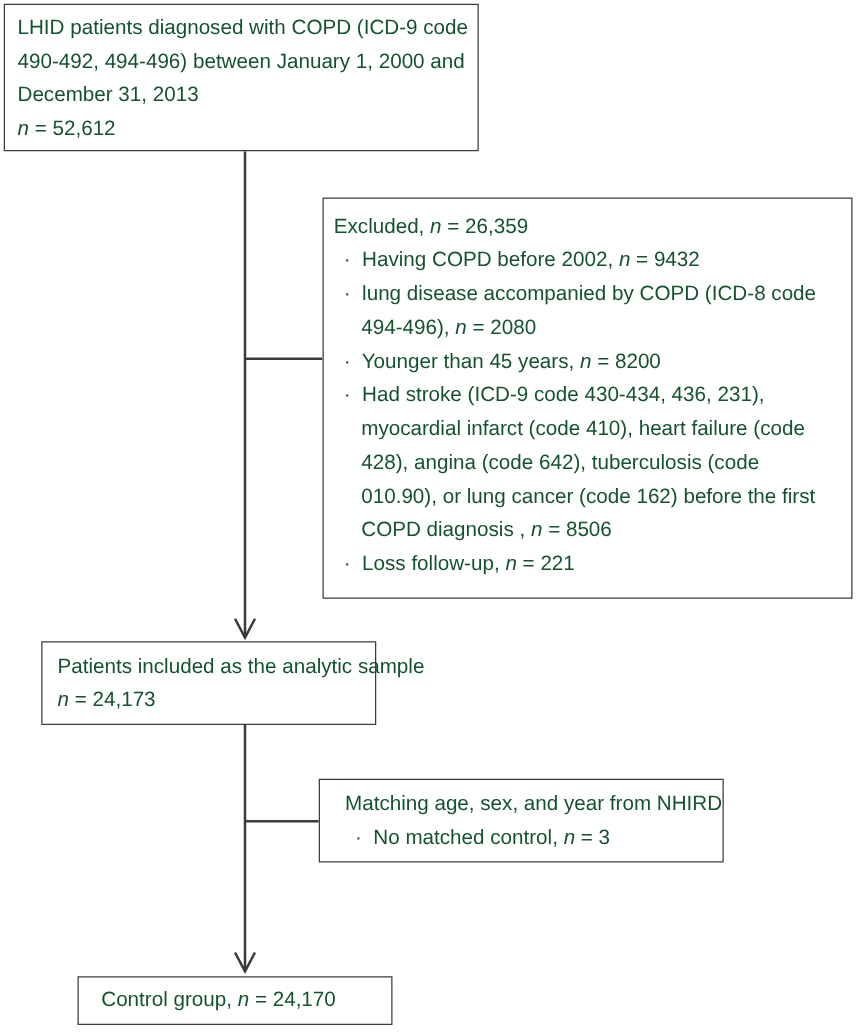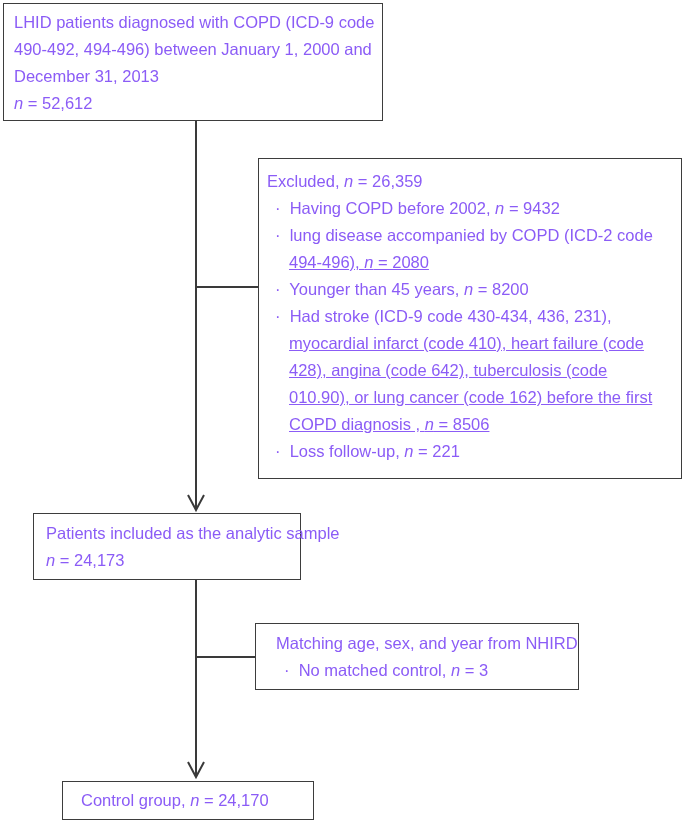--- a/index.html
+++ b/index.html
@@ -6,37 +6,37 @@
     margin: 0;
     padding: 0;
     background: #ffffff;
   }
   #canvas {
     position: relative;
     width: 685px;
     height: 827px;
     background: #ffffff;
     font-family: "Liberation Sans", sans-serif;
-    color: #8b5cf6;
+    color: #14532d;
     font-size: 16.5px;
     overflow: hidden;
   }
   .flow-box {
     position: absolute;
     box-sizing: border-box;
     border: 1.5px solid #3d3d3d;
     background: #ffffff;
   }
   .line {
     line-height: 27px;
     white-space: pre;
   }
   .line.center { }
   .line.bullet { padding-left: 8px; }
-  .line.cont   { padding-left: 22px; text-decoration: underline; }
+  .line.cont   { padding-left: 22px; }
   .line i { font-style: italic; }
 
   #box-top      { left: 3px;   top: 3px;   width: 380px; height: 118px; padding: 5px 10px; }
   #box-excluded { left: 258px; top: 158px; width: 424px; height: 321px; padding: 9px 8px; }
   #box-analytic { left: 33px;  top: 513px; width: 268px; height: 67px;  padding: 6px 12px; }
   #box-matching { left: 255px; top: 623px; width: 324px; height: 67px;  padding: 6px 20px; }
   #box-control  { left: 62px;  top: 781px; width: 252px; height: 39px;  padding: 5px 18px; }
 
   #connector-layer {
     position: absolute;
@@ -68,21 +68,21 @@
   <div id="box-top" class="flow-box">
       <div class="line">LHID patients diagnosed with COPD (ICD-9 code</div>
       <div class="line">490-492, 494-496) between January 1, 2000 and</div>
       <div class="line">December 31, 2013</div>
       <div class="line center"><i>n</i> = 52,612</div>
     </div>
 
   <div id="box-excluded" class="flow-box">
       <div class="line">Excluded, <i>n</i> = 26,359</div>
       <div class="line bullet">·  Having COPD before 2002, <i>n</i> = 9432</div>
-      <div class="line bullet">·  lung disease accompanied by COPD (ICD-2 code</div>
+      <div class="line bullet">·  lung disease accompanied by COPD (ICD-8 code</div>
       <div class="line cont">494-496), <i>n</i> = 2080</div>
       <div class="line bullet">·  Younger than 45 years, <i>n</i> = 8200</div>
       <div class="line bullet">·  Had stroke (ICD-9 code 430-434, 436, 231),</div>
       <div class="line cont">myocardial infarct (code 410), heart failure (code</div>
       <div class="line cont">428), angina (code 642), tuberculosis (code</div>
       <div class="line cont">010.90), or lung cancer (code 162) before the first</div>
       <div class="line cont">COPD diagnosis , <i>n</i> = 8506</div>
       <div class="line bullet">·  Loss follow-up, <i>n</i> = 221</div>
     </div>
 

